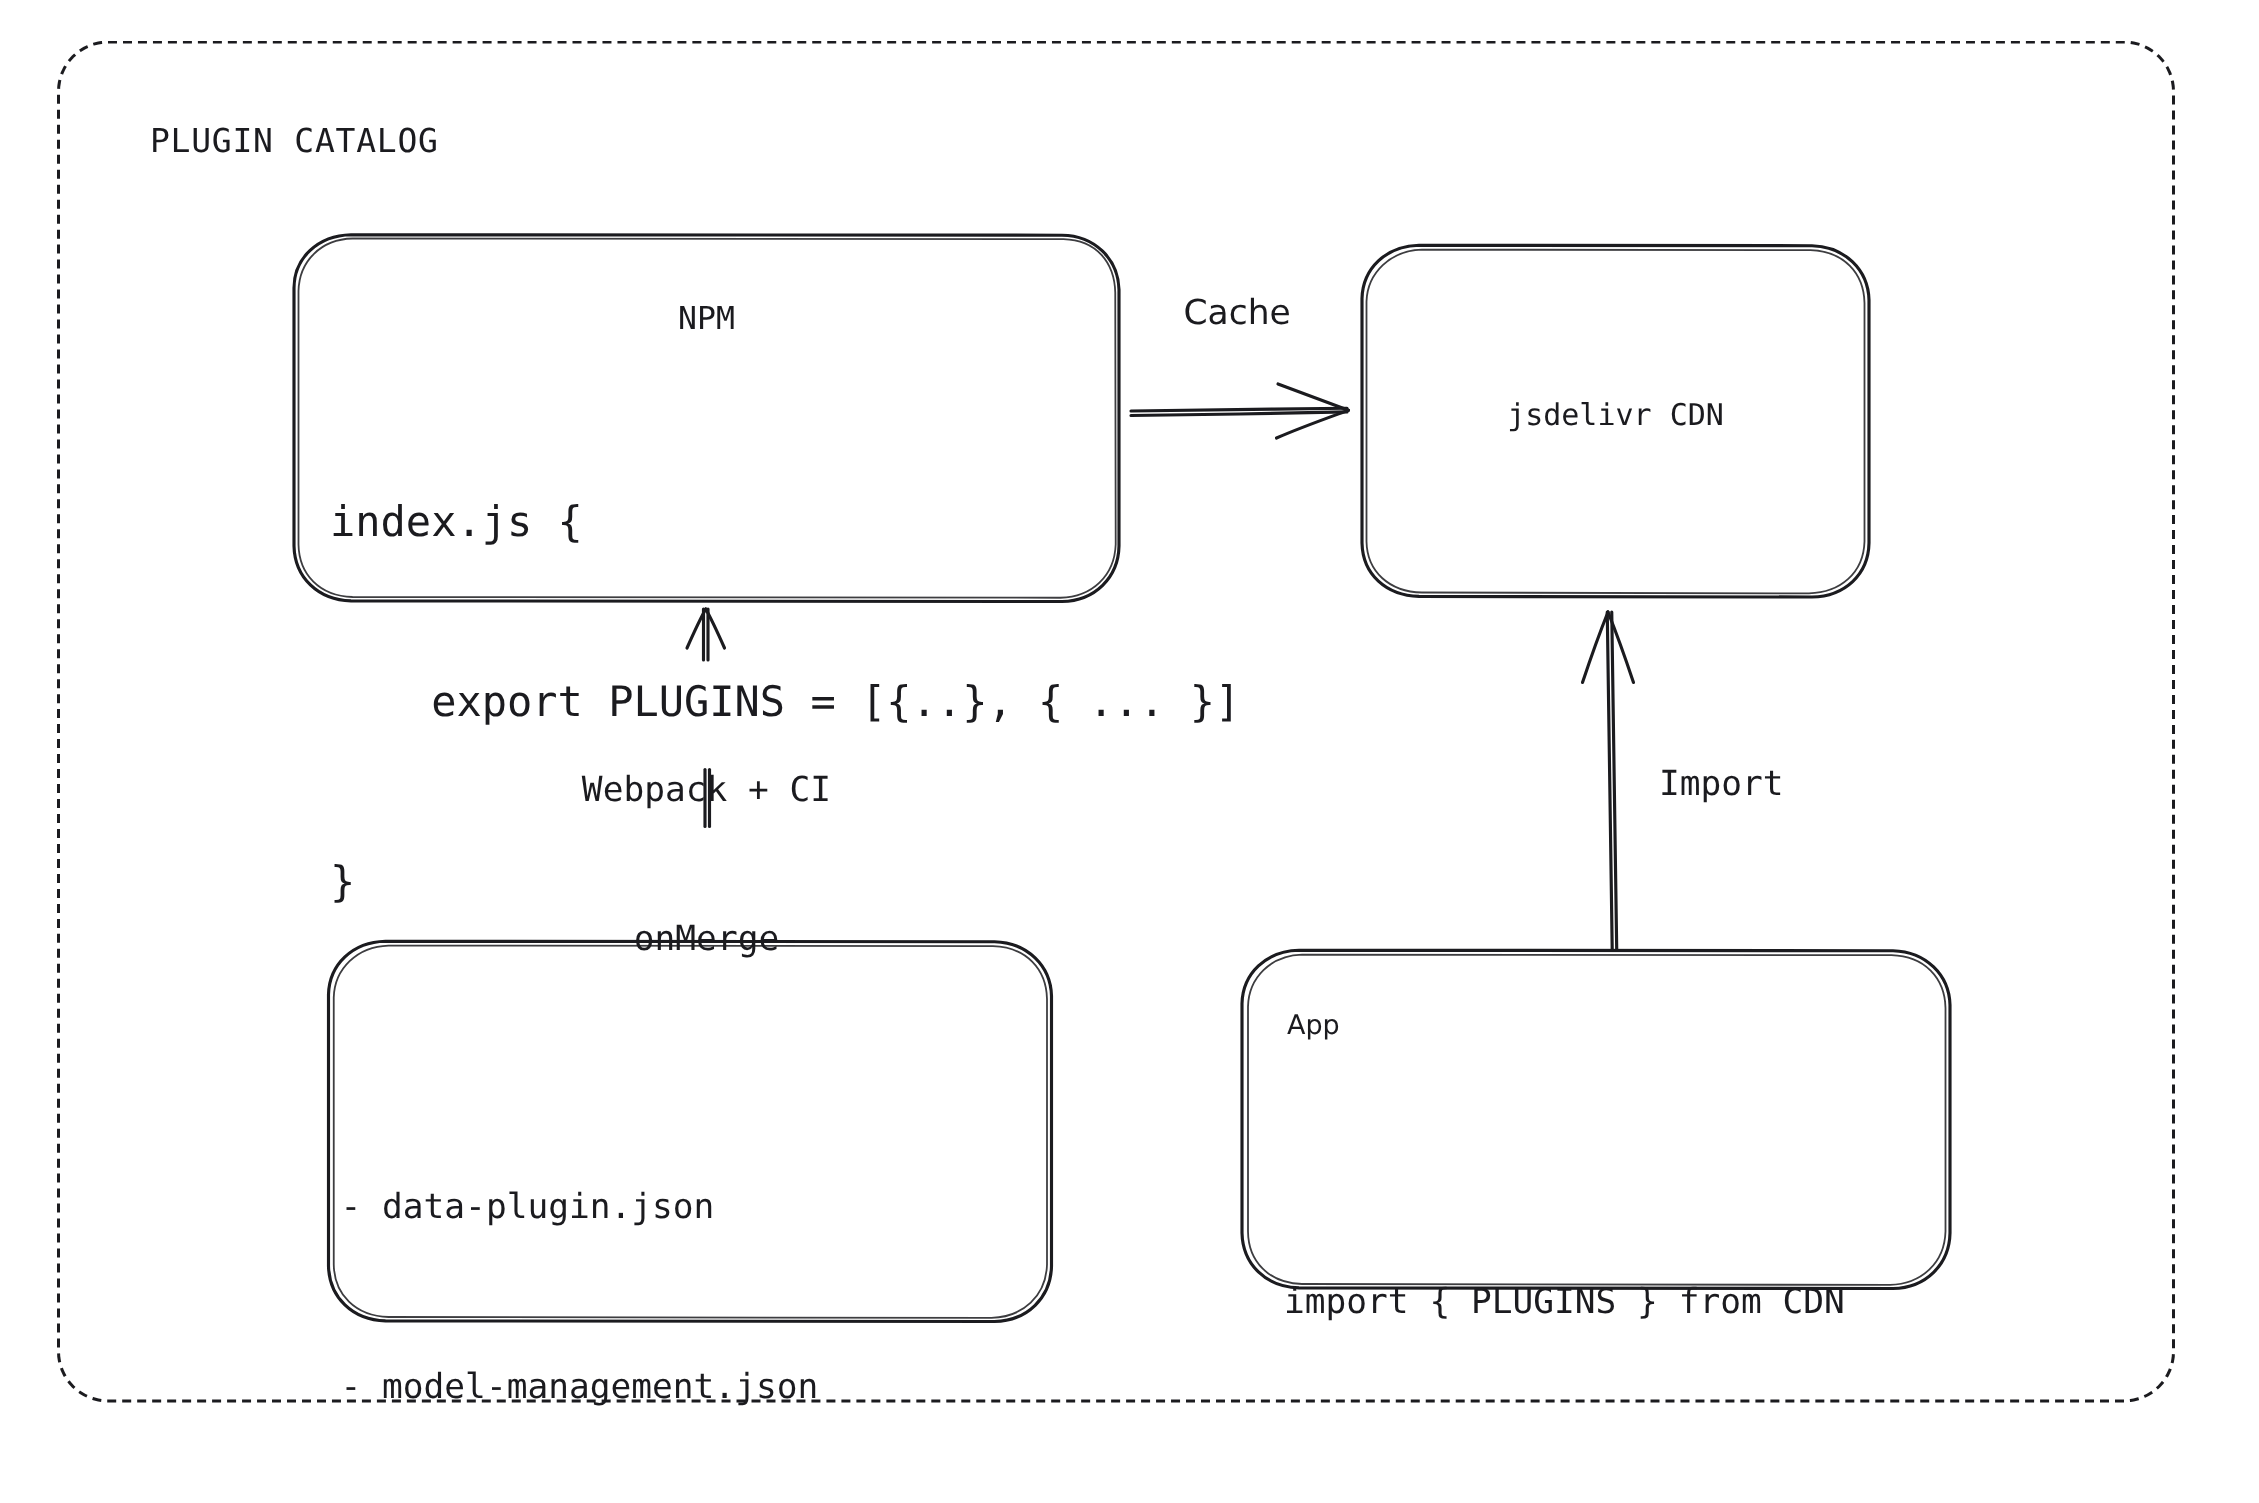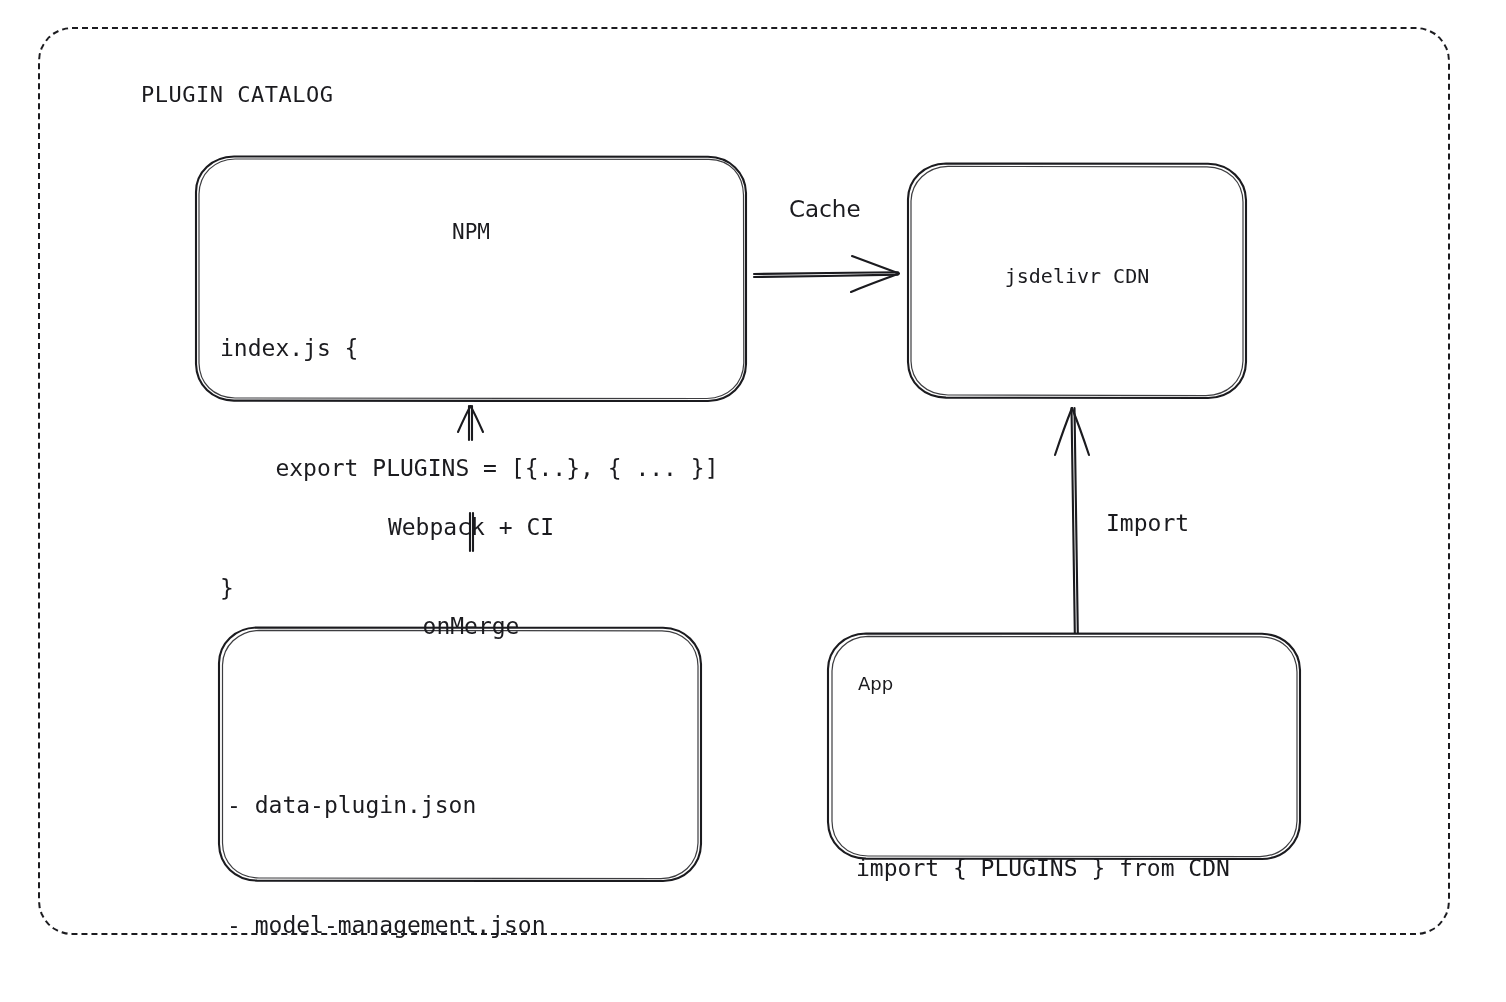--- a/index.html
+++ b/index.html
@@ -30,21 +30,20 @@
   }
   .frame-title {
     position: absolute;
     left: 100px;
     top: 82px;
     font-size: 22px;
     letter-spacing: 0.5px;
     font-family: "DejaVu Sans Mono", monospace;
     color: #1b1b1f;
     white-space: pre;
-    margin-left: 41px;
   }
 
   
   .node {
     position: absolute;
     box-sizing: border-box;
   }
   .node .sketch {
     position: absolute;
     left: -6px;
@@ -65,25 +64,24 @@
   .cdn-box   { left: 908px; top: 163px; width: 338px; height: 235px; }
   .repo-box  { left: 219px; top: 627px; width: 482px; height: 254px; }
   .app-box   { left: 828px; top: 633px; width: 472px; height: 226px; }
 
   .box-title-center {
     position: absolute;
     width: 100%;
     text-align: center;
     font-size: 21px;
     white-space: pre;
-    margin-top: 20px;
   }
   .code-block {
     position: absolute;
-    font-size: 23px;
+    font-size: 28px;
     line-height: 40px;
     white-space: pre;
   }
   .code-line { white-space: pre; }
 
   .npm-title { top: 44px; }
   .npm-code  { left: 24px; top: 92px; }
 
   .cdn-label {
     position: absolute;

